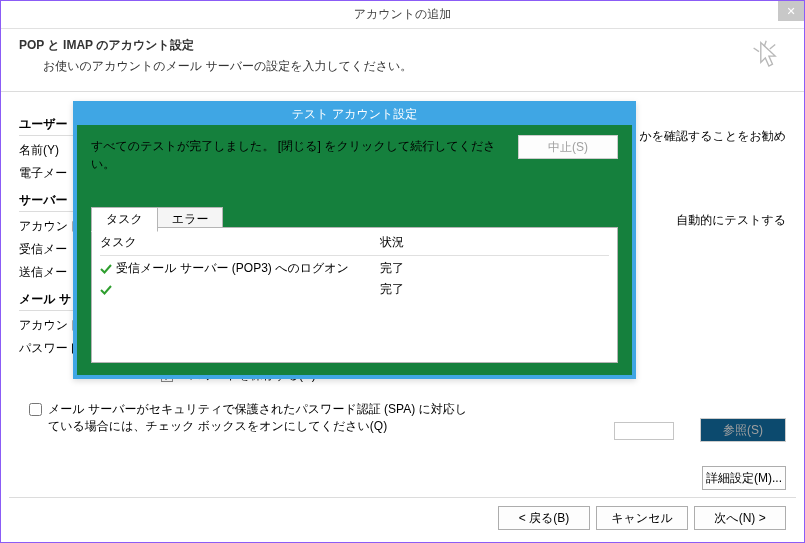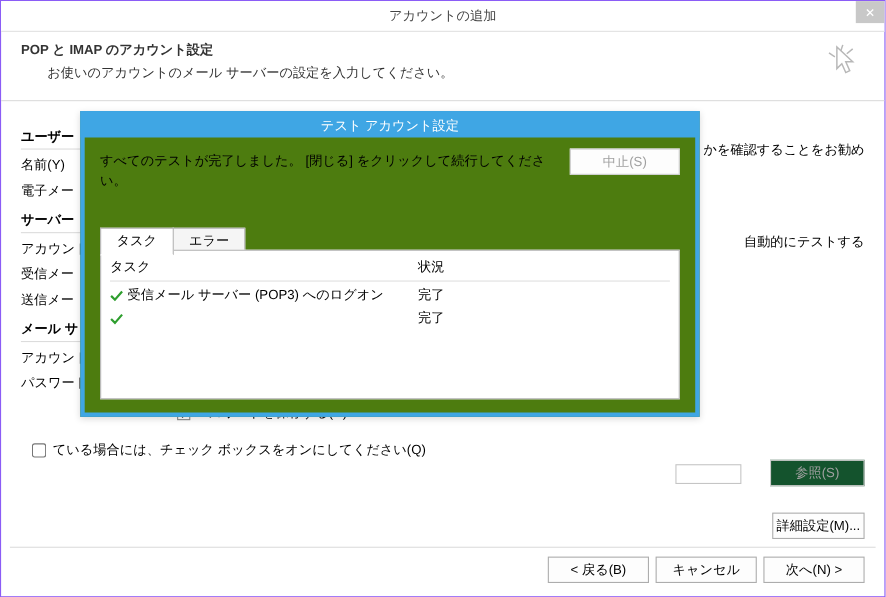--- a/index.html
+++ b/index.html
@@ -69,21 +69,21 @@
     .checkbox-row input[type="checkbox"] { margin-top: 2px; margin-right: 6px; }
     .outlined-input {
       position: absolute; right: 130px; top: 330px;
       width: 60px; height: 18px;
       border: 1px solid #c5c5c5;
       background: #ffffff;
     }
     .browse-btn {
       position: absolute; right: 18px; top: 326px;
       width: 86px; height: 24px;
-      background: #14532d;
+      background: #0c4a6e;
       border: 1px solid #cccccc;
       color: #a0a0a0;
       font-family: inherit; font-size: 12px;
     }
     .detail-btn {
       position: absolute; right: 18px; bottom: 52px;
       width: 84px; height: 24px;
       background: #fdfdfd;
       border: 1px solid #adadad;
       font-family: inherit; font-size: 12px;
@@ -117,21 +117,21 @@
       border: 1px solid #888; background: #fff; margin-right: 4px;
       display: inline-flex; align-items: center; justify-content: center;
     }
     .truncated-check-row .box svg { width: 10px; height: 10px; }
     
     .modal {
       position: absolute;
       left: 72px; top: 100px;
       width: 563px;
       height: 278px;
-      background: #4d7c0f;
+      background: #15803d;
       border: 4px solid #3fa6e4;
       box-shadow: 0 2px 6px rgba(0,0,0,0.15);
     }
     .modal-titlebar {
       height: 24px;
       background: #3fa6e4;
       color: #ffffff;
       display: flex; align-items: center; justify-content: center;
       font-size: 12px;
       margin: -4px -4px 0 -4px;
@@ -260,20 +260,21 @@
       <svg viewBox="0 0 10 10">
           <path d="M1 5 L4 8 L9 2" stroke="#333" stroke-width="1.5" fill="none"></path>
         </svg>
     </span>
     <span style="text-decoration: line-through dashed #888; text-decoration-thickness:1px;">パスワードを保存する(R)</span>
   </div>
 
   <div class="checkbox-row" style="position:absolute; left:18px; top:390px;">
     <input type="checkbox" style="">
     <div class="checkbox-text">
+      <div>メール サーバーがセキュリティで保護されたパスワード認証 (SPA) に対応し</div>
       <div>ている場合には、チェック ボックスをオンにしてください(Q)</div>
     </div>
   </div>
 
   <button class="detail-btn">詳細設定(M)...</button>
 
   <div class="footer-line"></div>
   <div class="footer-buttons">
     <button>&lt; 戻る(B)</button>
     <button>キャンセル</button>

